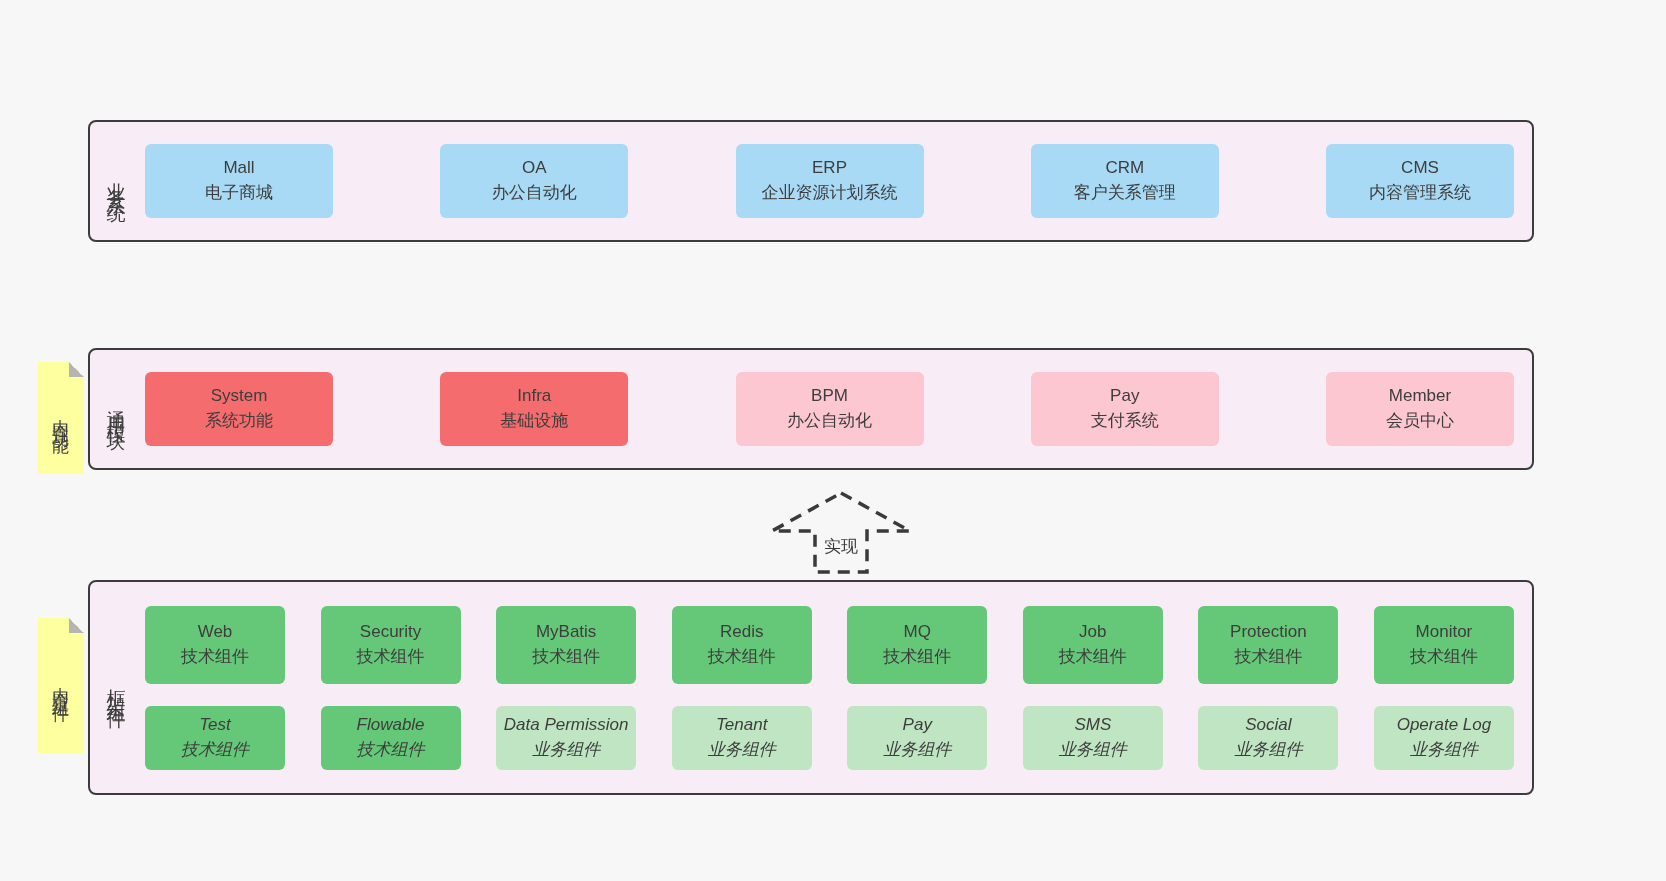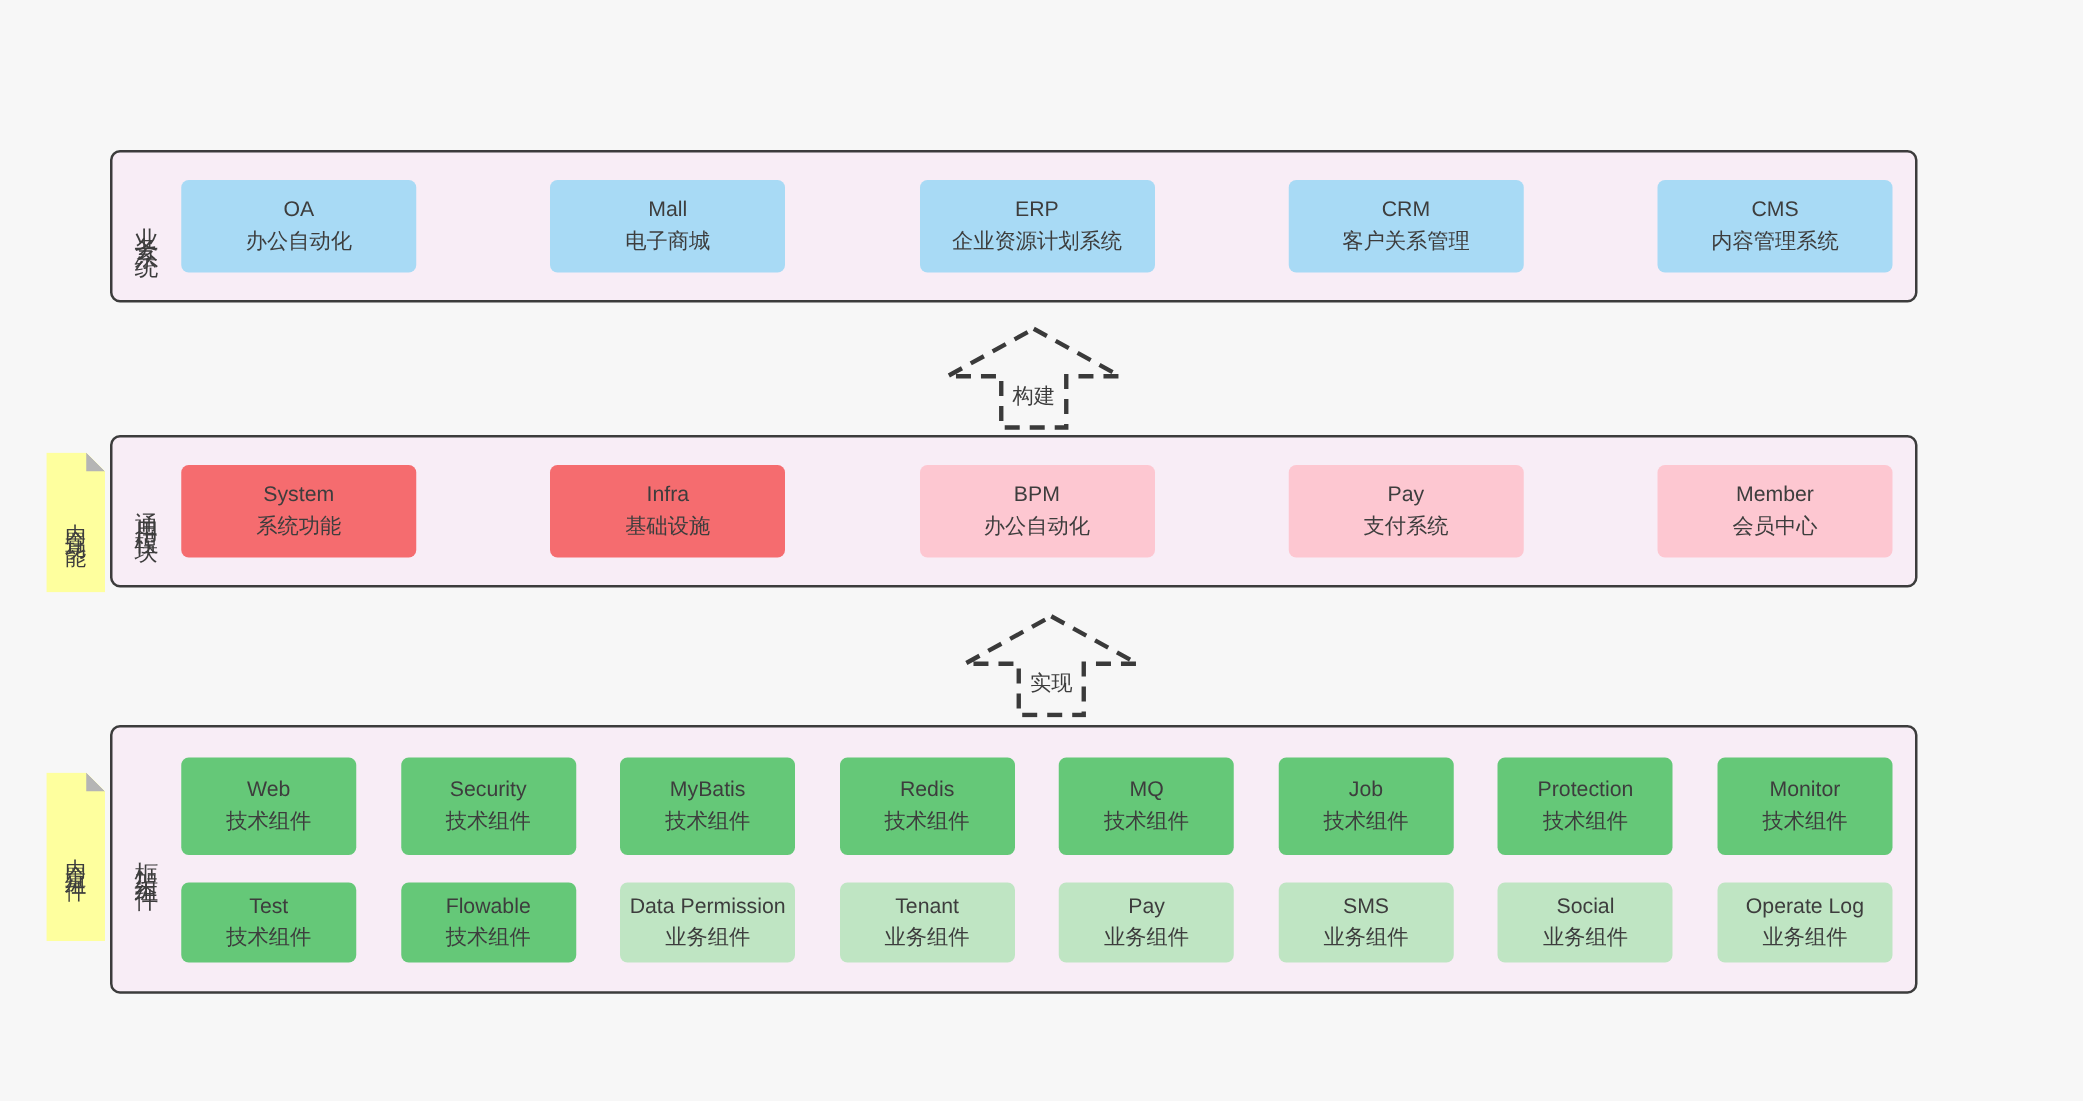--- a/index.html
+++ b/index.html
@@ -57,21 +57,21 @@
     display:flex;
     flex-direction:column;
     align-items:center;
     justify-content:center;
     text-align:center;
     font-size:17px;
     line-height:1.45;
     color:var(--text,#3d3d3d);
   }
   .box.small{width:140px;height:78px;text-align:right;}
-  .row+.row .box.small{height:64px;}
+  .row+.row .box.small{height:64px;font-style:italic;}
   .box.blue{background:var(--blue,#a8daf5);}
   .box.red{background:var(--red,#f56c6f);text-align:center;}
   .box.pink{background:var(--pink,#fdc7d1);}
   .box.green{background:var(--green,#65c878);}
   .box.lightgreen{background:var(--lightgreen,#bfe5c3);}
   
   .sticky{
     position:absolute;
     width:47px;
     background:var(--sticky,#feff9e);
@@ -110,48 +110,42 @@
 </style>
 </head>
 <body>
 
 <div class="canvas">
 
   <section class="band" style="top:120px;height:122px;">
     <div class="band-label">业务系统</div>
     <div class="band-content">
       <div class="box blue">
+        <span>Mall</span>
+        <span>电子商城</span>
+      </div>
+      <div class="box blue">
         <span>OA</span>
         <span>办公自动化</span>
       </div>
       <div class="box blue">
-        <span>Mall</span>
-        <span>电子商城</span>
-      </div>
-      <div class="box blue">
         <span>ERP</span>
         <span>企业资源计划系统</span>
       </div>
       <div class="box blue">
         <span>CRM</span>
         <span>客户关系管理</span>
       </div>
       <div class="box blue">
         <span>CMS</span>
         <span>内容管理系统</span>
       </div>
     </div>
   </section>
 
-  <div class="arrow" style="left:752px;top:260px;">
-    <svg width="150" height="84" viewBox="0 0 150 84">
-      <polygon points="75,3 144,41 101,41 101,82 49,82 49,41 6,41" fill="none" stroke="#3a3a3a" stroke-width="3.5" stroke-dasharray="12 8"></polygon>
-    </svg>
-    <span class="arrow-label">构建</span>
-  </div>
 
   <div class="sticky" style="left:37px;top:362px;height:112px;">
     <div class="fold"></div>
     <span class="sticky-text">内置功能</span>
   </div>
   <section class="band" style="top:348px;height:122px;">
     <div class="band-label">通用模块</div>
     <div class="band-content">
       <div class="box red">
         <span>System</span>

